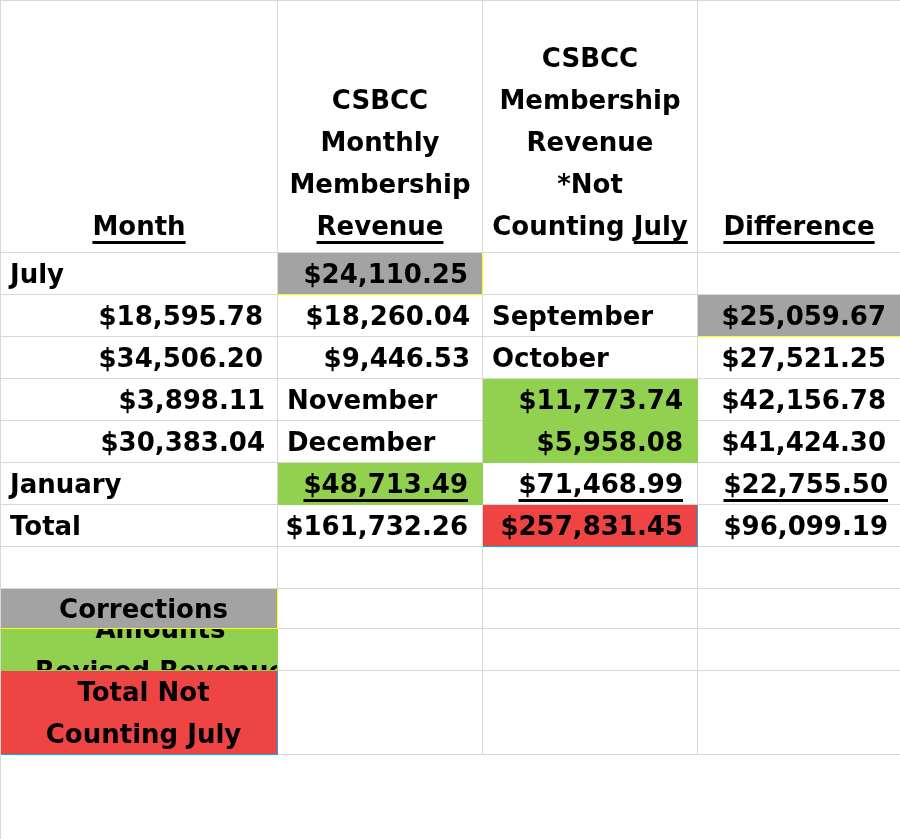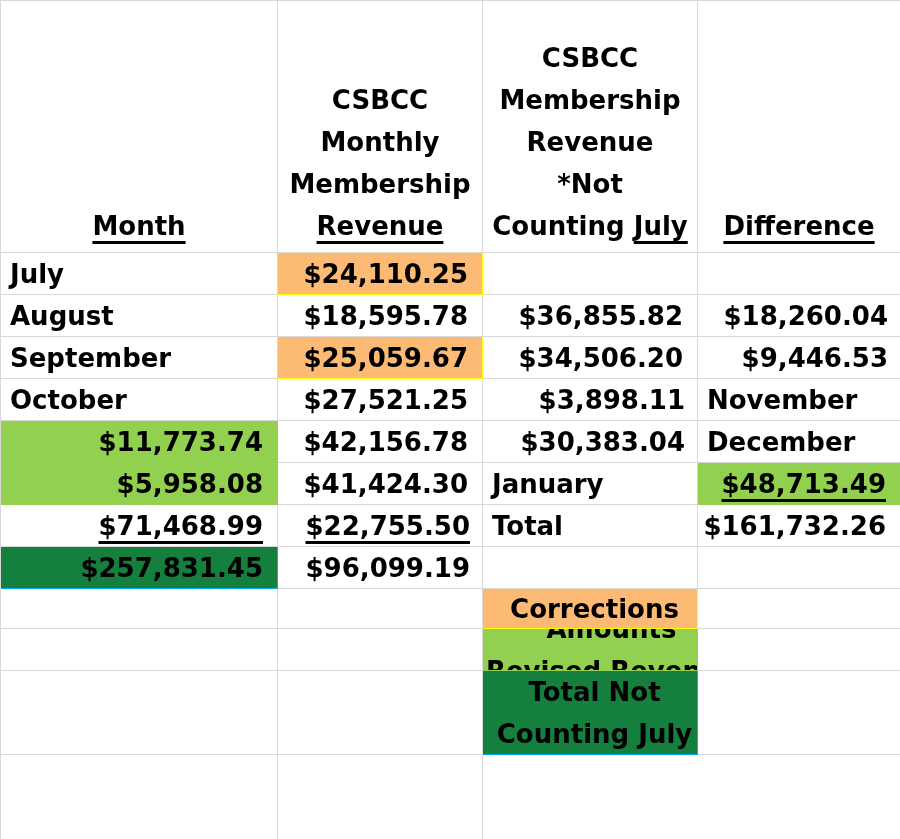--- a/index.html
+++ b/index.html
@@ -31,23 +31,23 @@
   .header span { display:block; }
   .header .inlinewrap span { display:inline; }
   .name { justify-content:flex-start; padding-left:9px; }
   .val  { justify-content:flex-end; padding-right:14px; }
   .col4 { padding-right:12px; }
   .legendcell {
     flex-direction:column; justify-content:center; align-items:center;
     padding-left:9px; line-height:42px;
   }
   .legendcell span { display:block; }
-  .bg-yellow { background:#fdba74; border-color:#FFFF00; }
+  .bg-yellow { background:#a3a3a3; border-color:#FFFF00; }
   .bg-green  { background:#92D050; border-color:#92D050;padding-left:43px; }
-  .bg-blue   { background:#15803d; border-color:#00B0F0; }
+  .bg-blue   { background:#ef4444; border-color:#00B0F0; }
   .u {
     text-decoration:underline;
     text-decoration-thickness:3px;
     text-underline-offset:6px;
   }
 </style>
 </head>
 <body>
 
 <div class="sheet">
@@ -78,28 +78,22 @@
   <div class="cell val bg-yellow">
       <span>$24,110.25</span>
     </div>
   <div class="cell val">
       <span></span>
     </div>
   <div class="cell val col4">
       <span></span>
     </div>
 
-  <div class="cell name">
-      <span>August</span>
-    </div>
   <div class="cell val">
       <span>$18,595.78</span>
-    </div>
-  <div class="cell val">
-      <span>$36,855.82</span>
     </div>
   <div class="cell val col4">
       <span>$18,260.04</span>
     </div>
 
   <div class="cell name">
       <span>September</span>
     </div>
   <div class="cell val bg-yellow">
       <span>$25,059.67</span>

